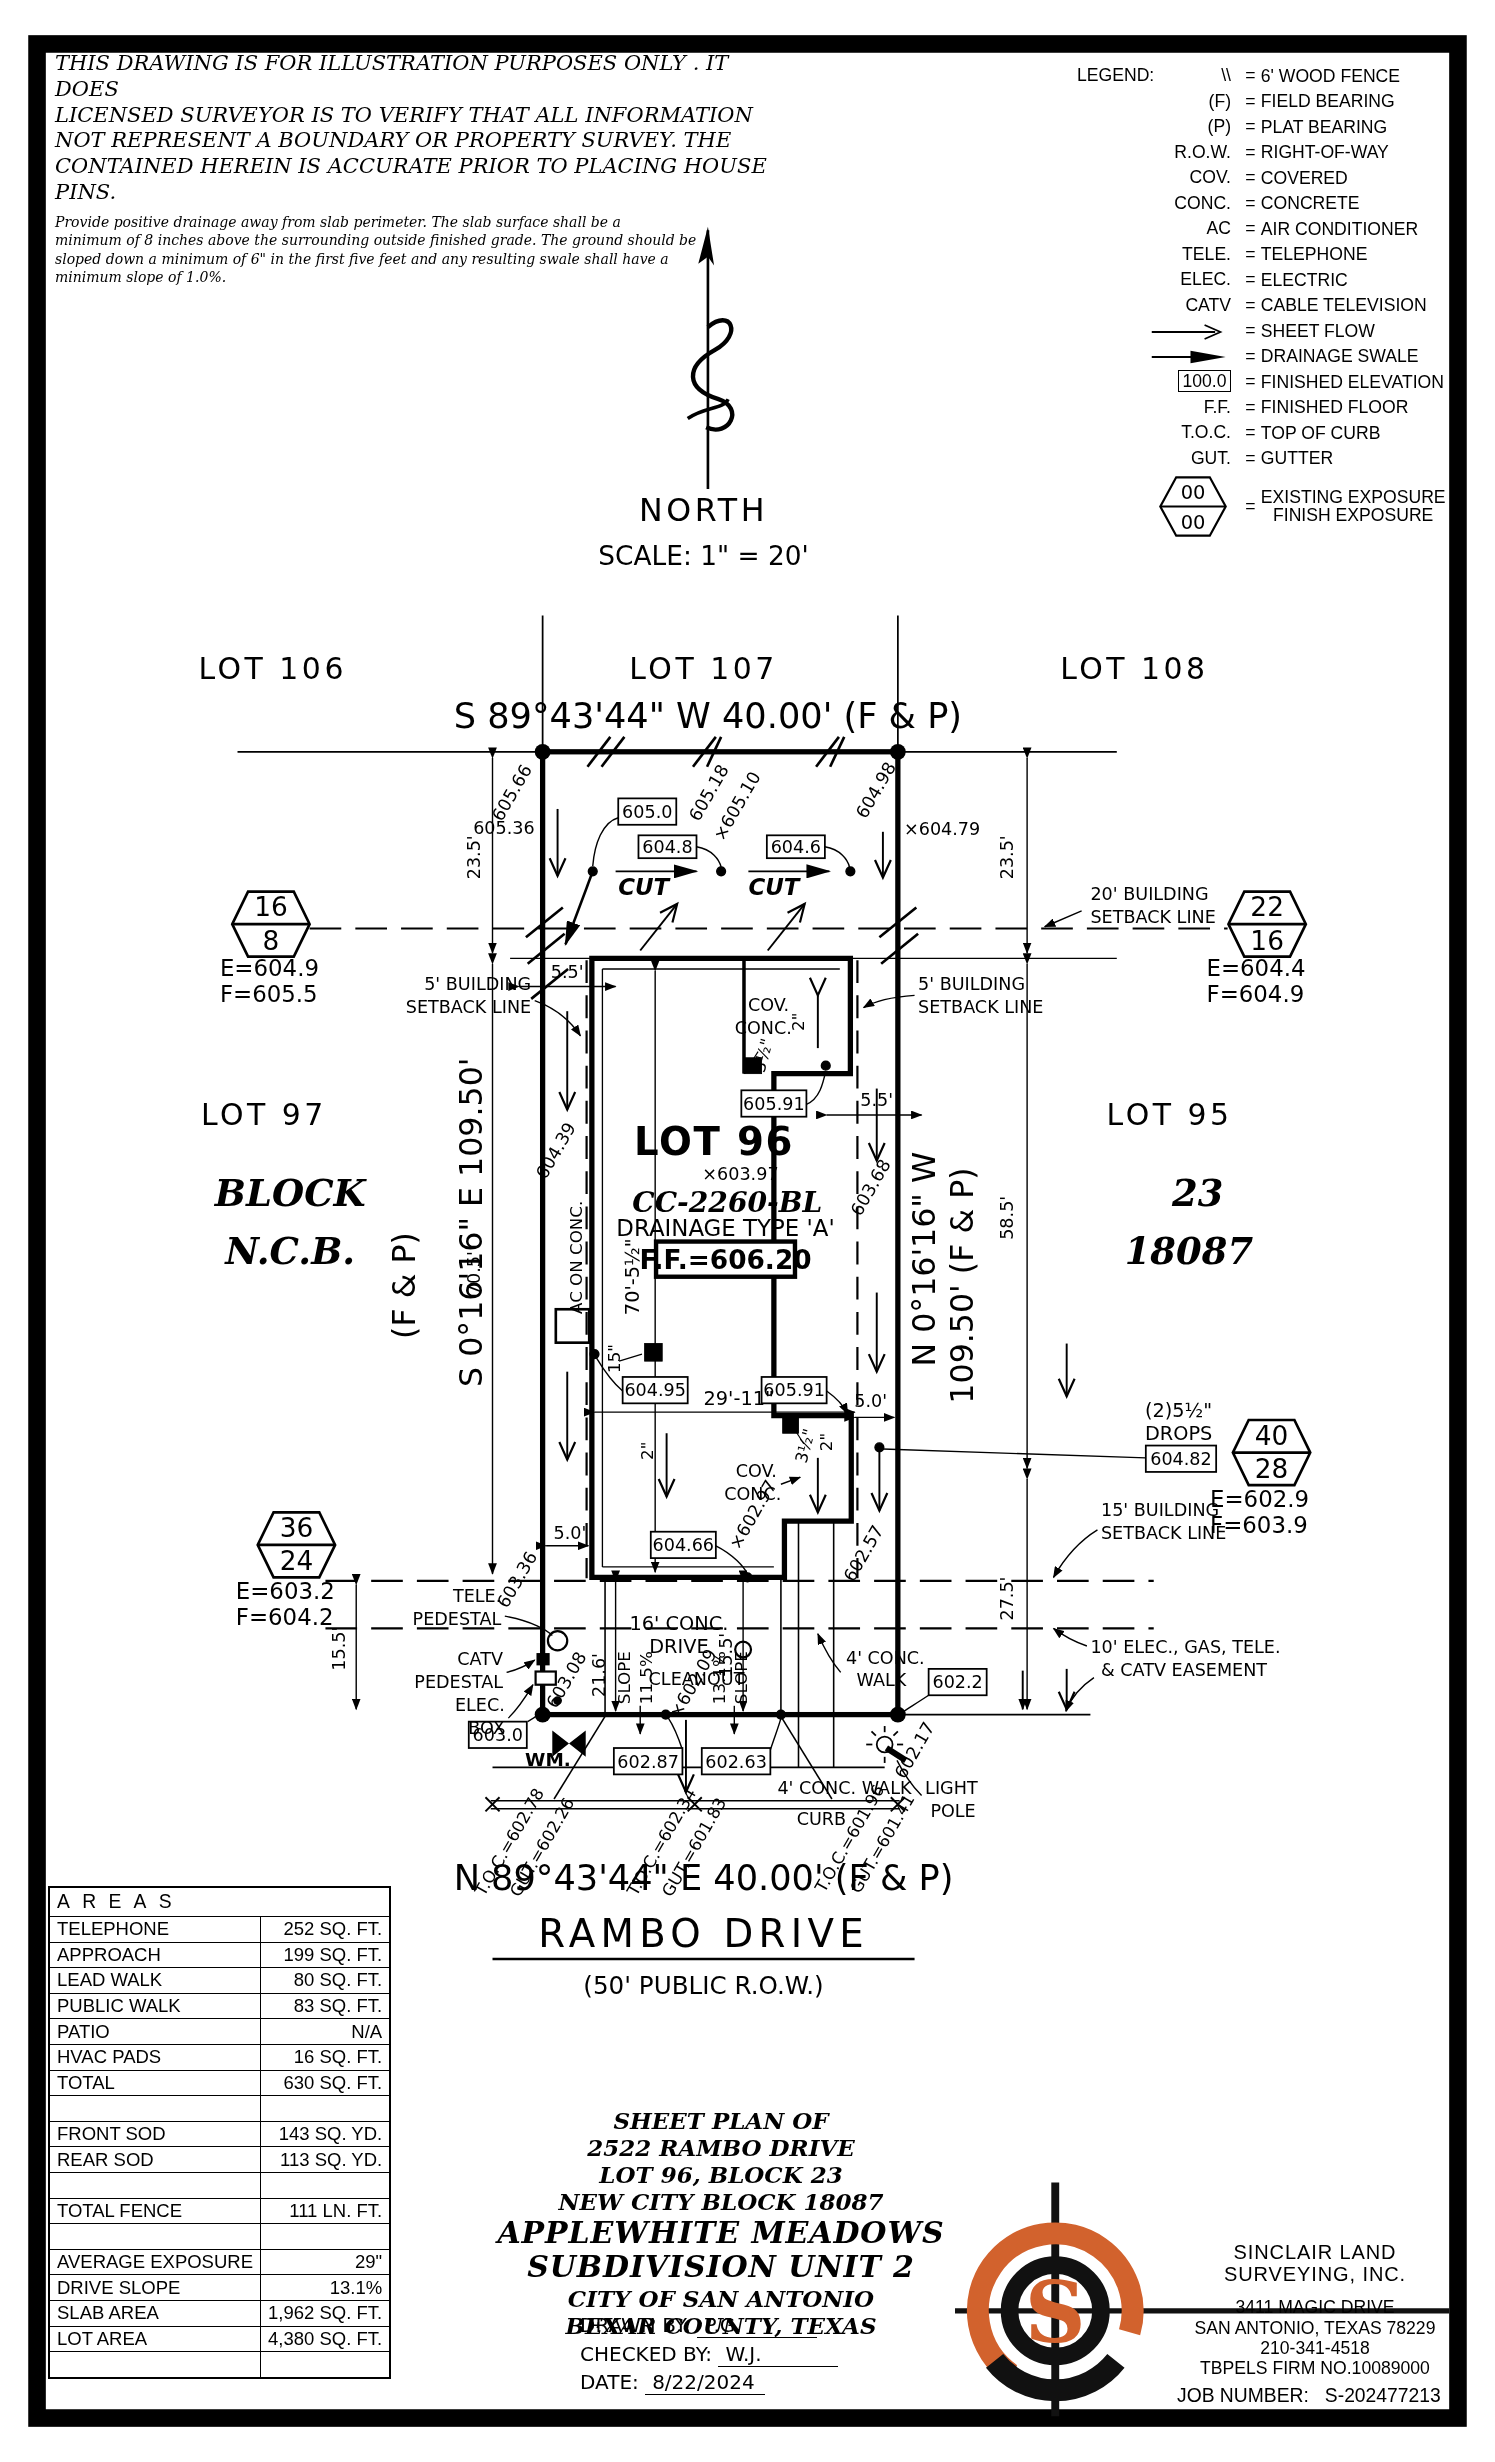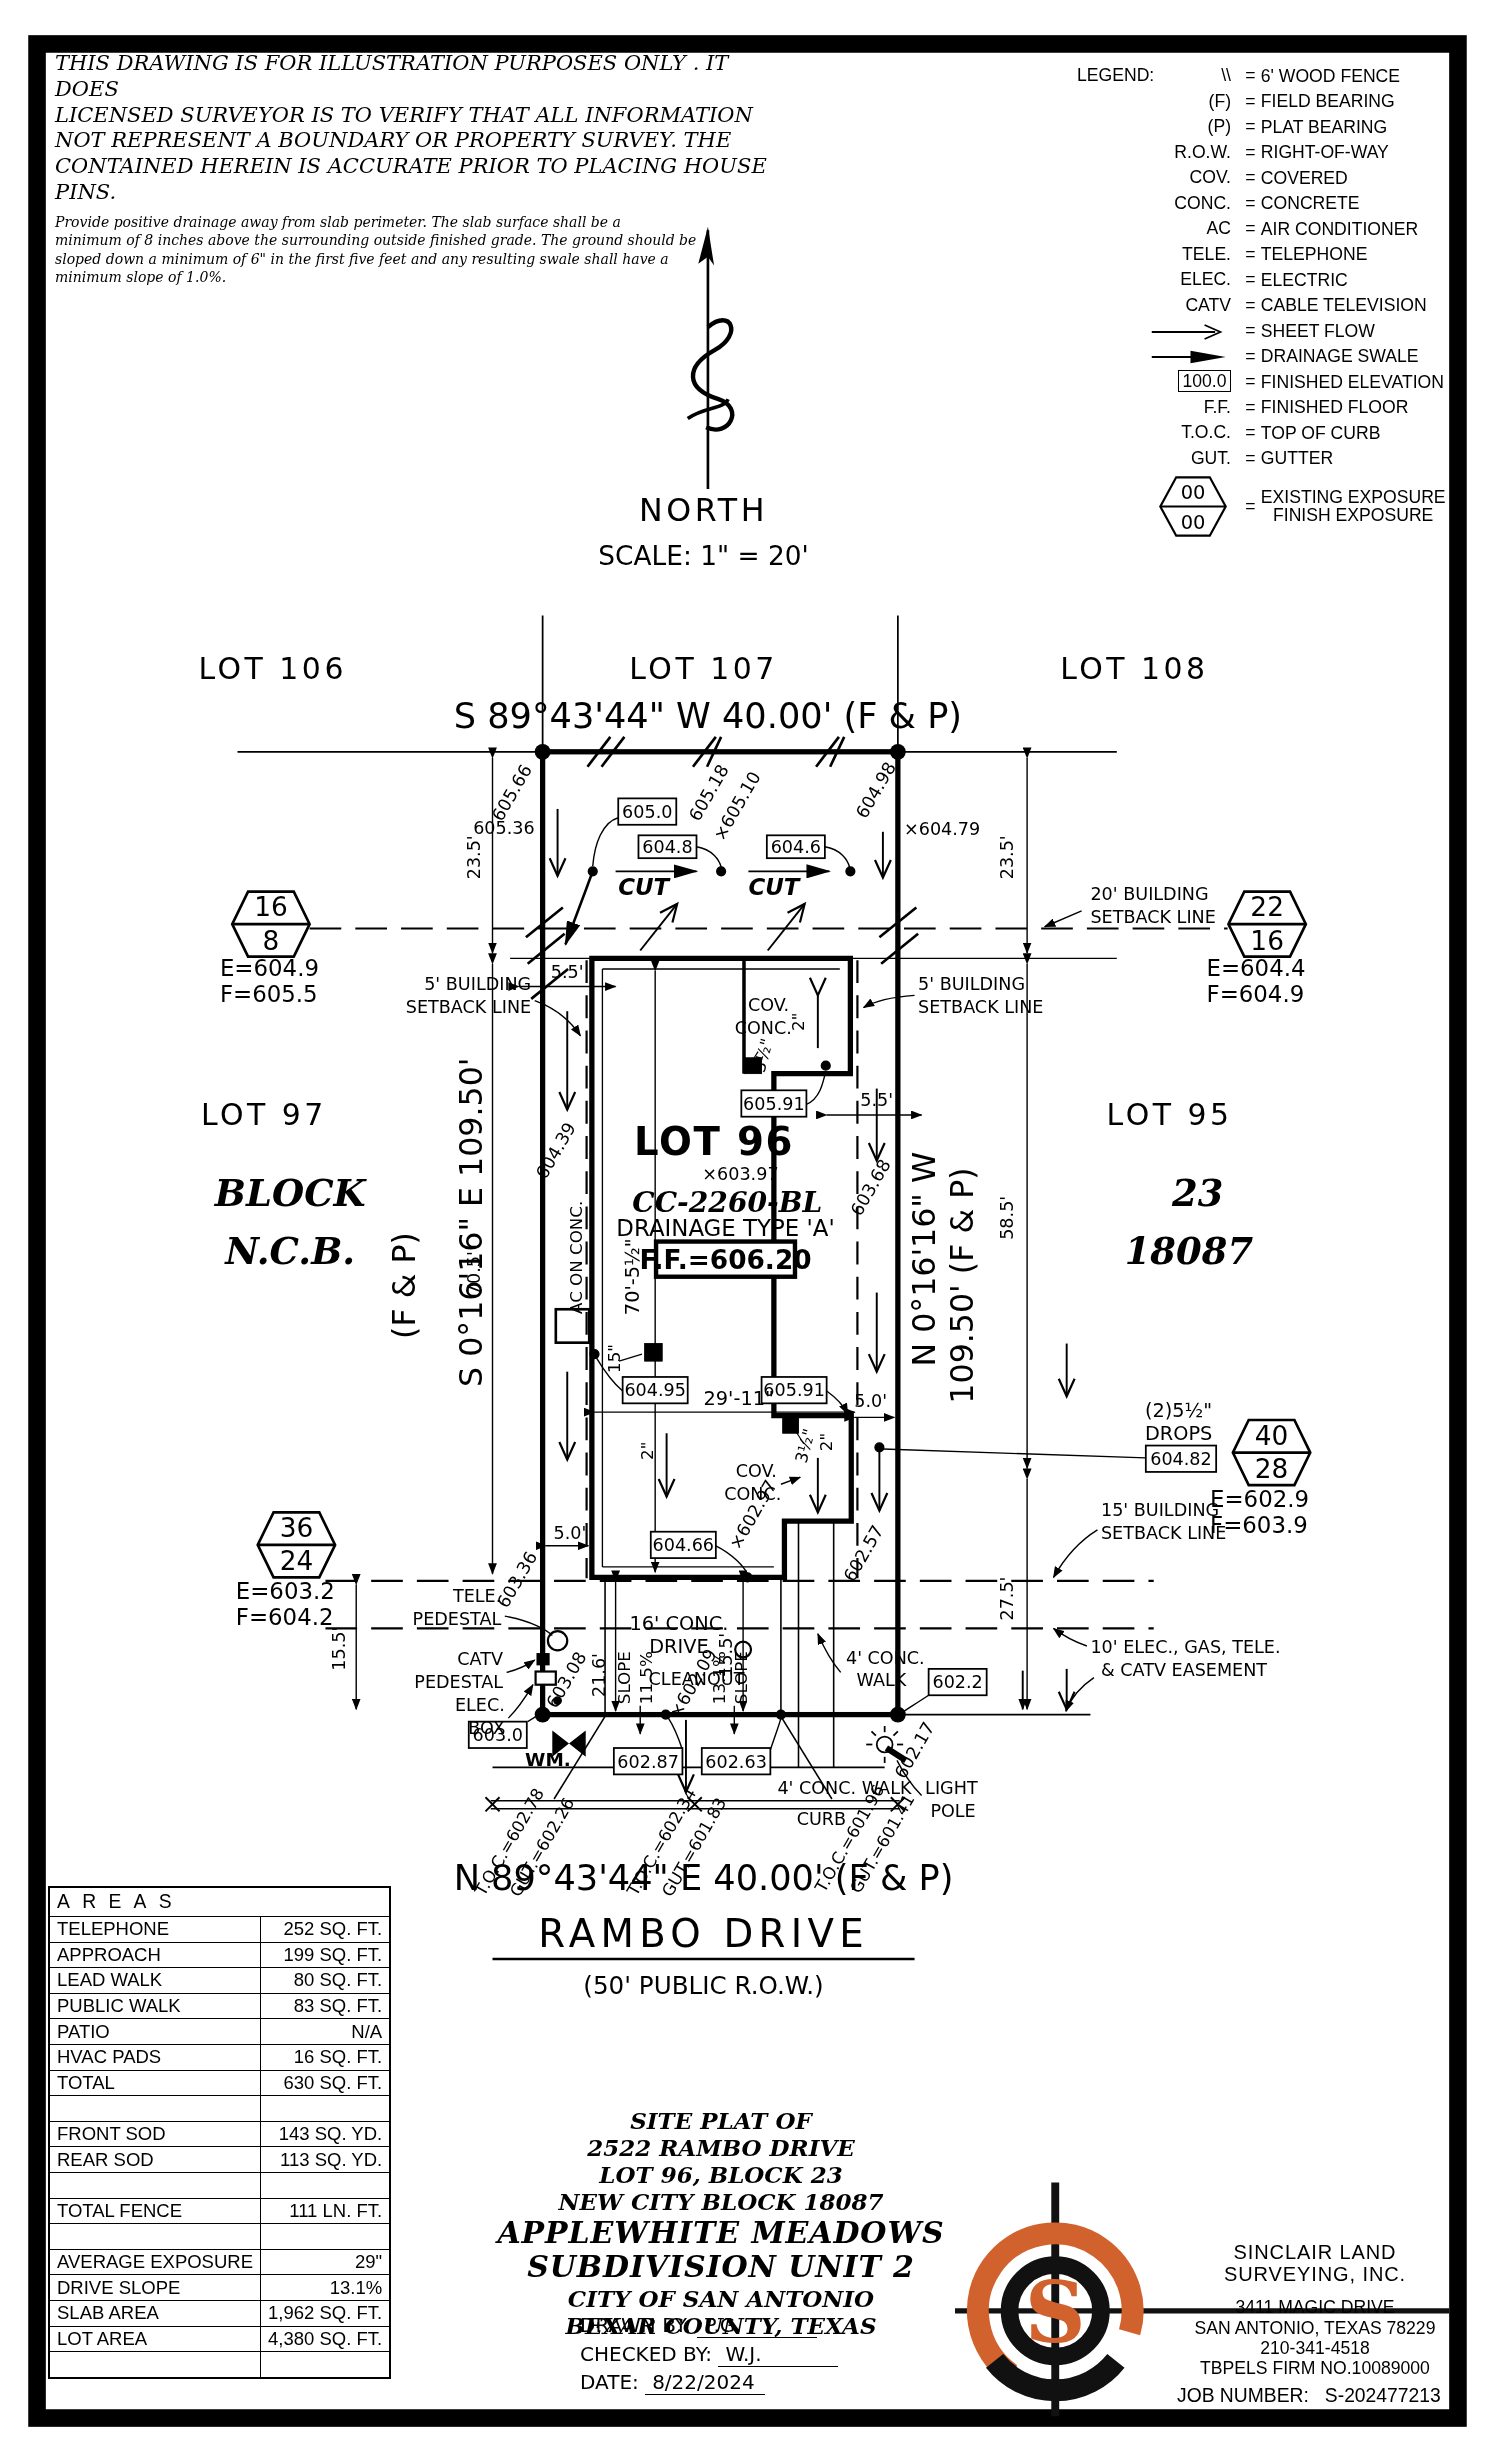--- a/index.html
+++ b/index.html
@@ -639,21 +639,21 @@
         </tr>
         <tr>
           <td></td>
           <td class="v"></td>
         </tr>
       </tbody>
   </table>
 
   <div id="titleblock">
     <div class="l1">
-        <div>SITE PLAT OF</div>
+        <div>SHEET PLAN OF</div>
         <div>2522 RAMBO DRIVE</div>
         <div>LOT 96, BLOCK 23</div>
         <div>NEW CITY BLOCK 18087</div>
       </div>
     <div class="l2">
         <div>APPLEWHITE MEADOWS</div>
         <div>SUBDIVISION UNIT 2</div>
       </div>
     <div class="l1">
         <div>CITY OF SAN ANTONIO</div>

